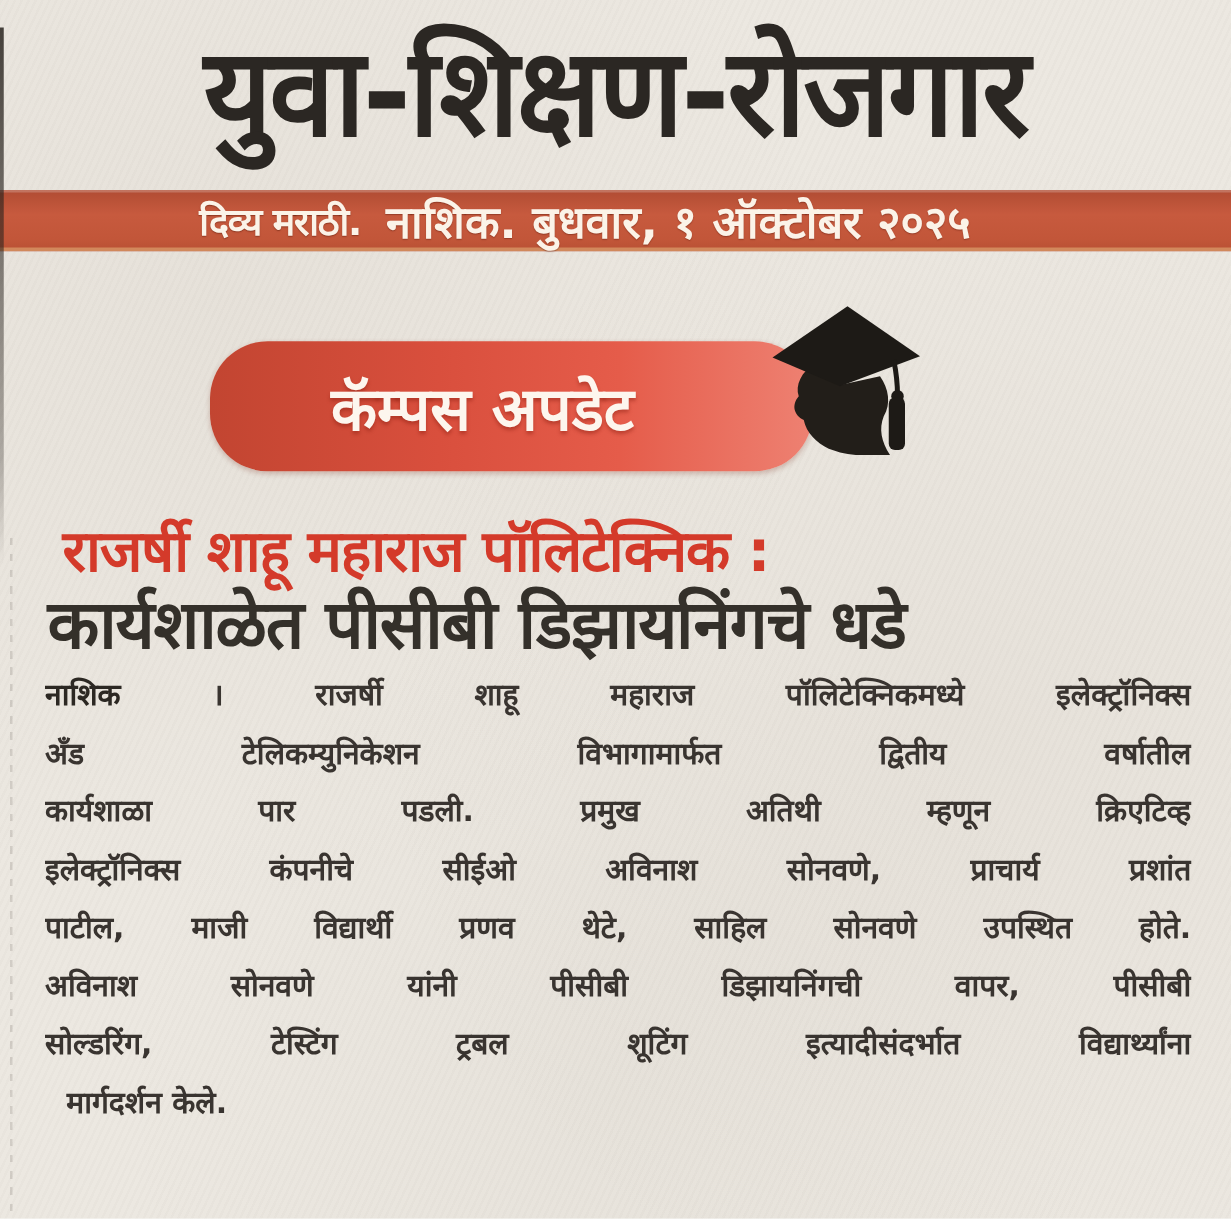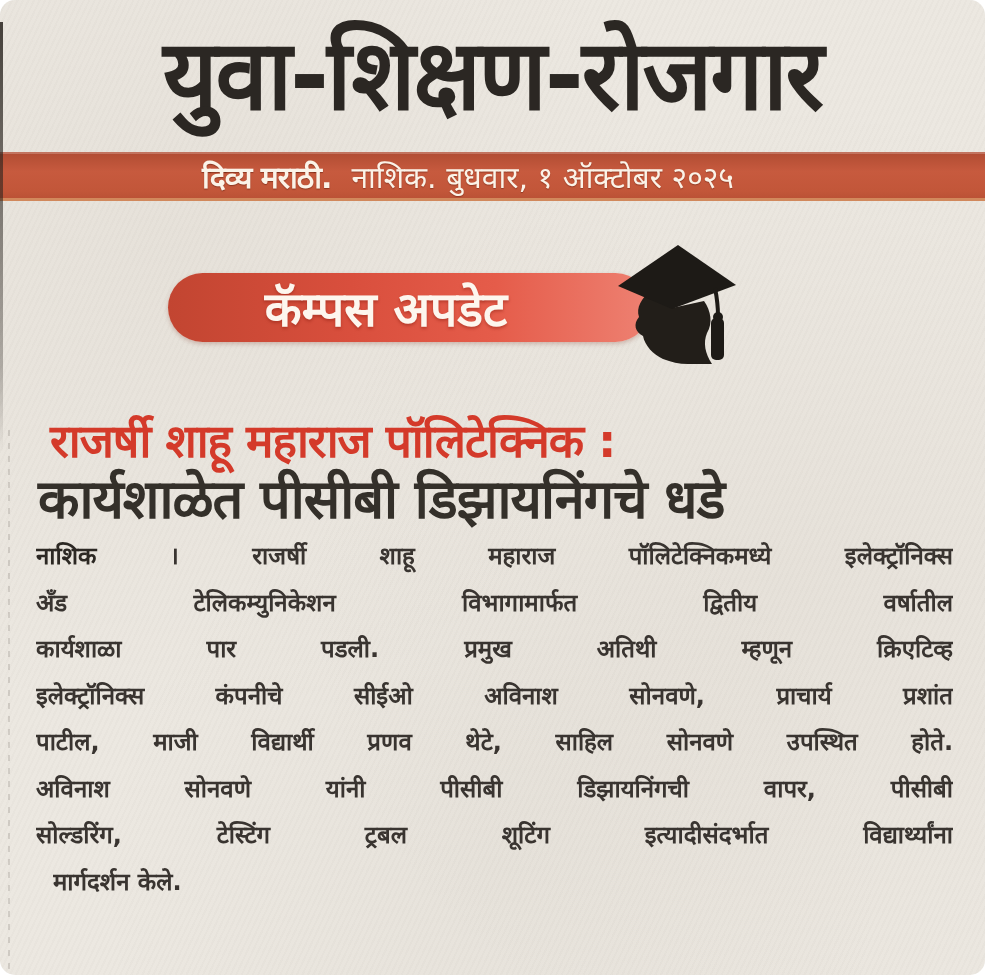--- a/index.html
+++ b/index.html
@@ -5,21 +5,20 @@
   html,body{margin:0;padding:0;}
   .page{
     position:relative; width:985px; height:975px; overflow:hidden;
     background-color:#ece8e1;
     background-image:
       radial-gradient(circle at 18% 25%, rgba(120,100,80,0.05), transparent 45%),
       radial-gradient(circle at 80% 60%, rgba(120,100,80,0.05), transparent 50%),
       radial-gradient(circle at 50% 90%, rgba(100,90,70,0.04), transparent 40%),
       repeating-linear-gradient(115deg, rgba(90,80,70,0.022) 0 2px, transparent 2px 5px);
     font-family:"DejaVu Sans","Liberation Sans",sans-serif;
-    border-radius:15px;
   }
   
   .left-edge{
     position:absolute; left:0; top:22px; width:3px; height:430px; z-index:5;
     background:linear-gradient(180deg, rgba(40,35,30,.85), rgba(40,35,30,.3) 80%, transparent);
   }
   .crease{
     position:absolute; left:8px; top:430px; width:2px; height:545px; z-index:5;
     background:repeating-linear-gradient(180deg, rgba(70,62,55,.16) 0 6px, transparent 6px 13px);
   }
@@ -32,25 +31,25 @@
   }
   .dateline-band{
     position:absolute; top:152px; left:0; width:985px; height:49px;
     background:linear-gradient(180deg,#b04c33 0%,#c75a3e 40%,#c25639 80%,#b85034 100%);
     box-shadow: inset 0 -3px 0 rgba(240,205,140,.45), inset 0 2px 0 rgba(255,255,255,.22);
     display:flex; align-items:center; justify-content:center;
     padding-right:49px; box-sizing:border-box; gap:20px;
     color:#fbf3e8;
   }
   .paper-name{font-size:30px; font-weight:900; letter-spacing:-1px; text-shadow:0 1px 1px rgba(90,25,10,.5);}
-  .dateline-text{font-size:30px; font-weight:normal; text-shadow:0 1px 1px rgba(90,25,10,.45);}
+  .dateline-text{font-size:36px; font-weight:bold; text-shadow:0 1px 1px rgba(90,25,10,.45);}
   
   .badge{position:absolute; top:240px; left:168px; width:578px; height:124px;}
   .pill{
-    position:absolute; left:0; top:33px; width:482px; height:69px; border-radius:46px;
+    position:absolute; left:0; top:33px; width:482px; height:104px; border-radius:46px;
     background:linear-gradient(90deg,#c24531 0%,#d94f3d 38%,#e55c4a 68%,#ee8172 100%);
     box-shadow:0 2px 4px rgba(120,40,25,.25);
     display:flex; align-items:center; justify-content:center;
     padding-right:46px; box-sizing:border-box;
   }
   .pill-label{
     font-size:48px; font-weight:900; color:#fdf6ee; letter-spacing:0px;
     text-shadow:0 2px 3px rgba(130,25,12,.4);
     white-space:nowrap;
   }

